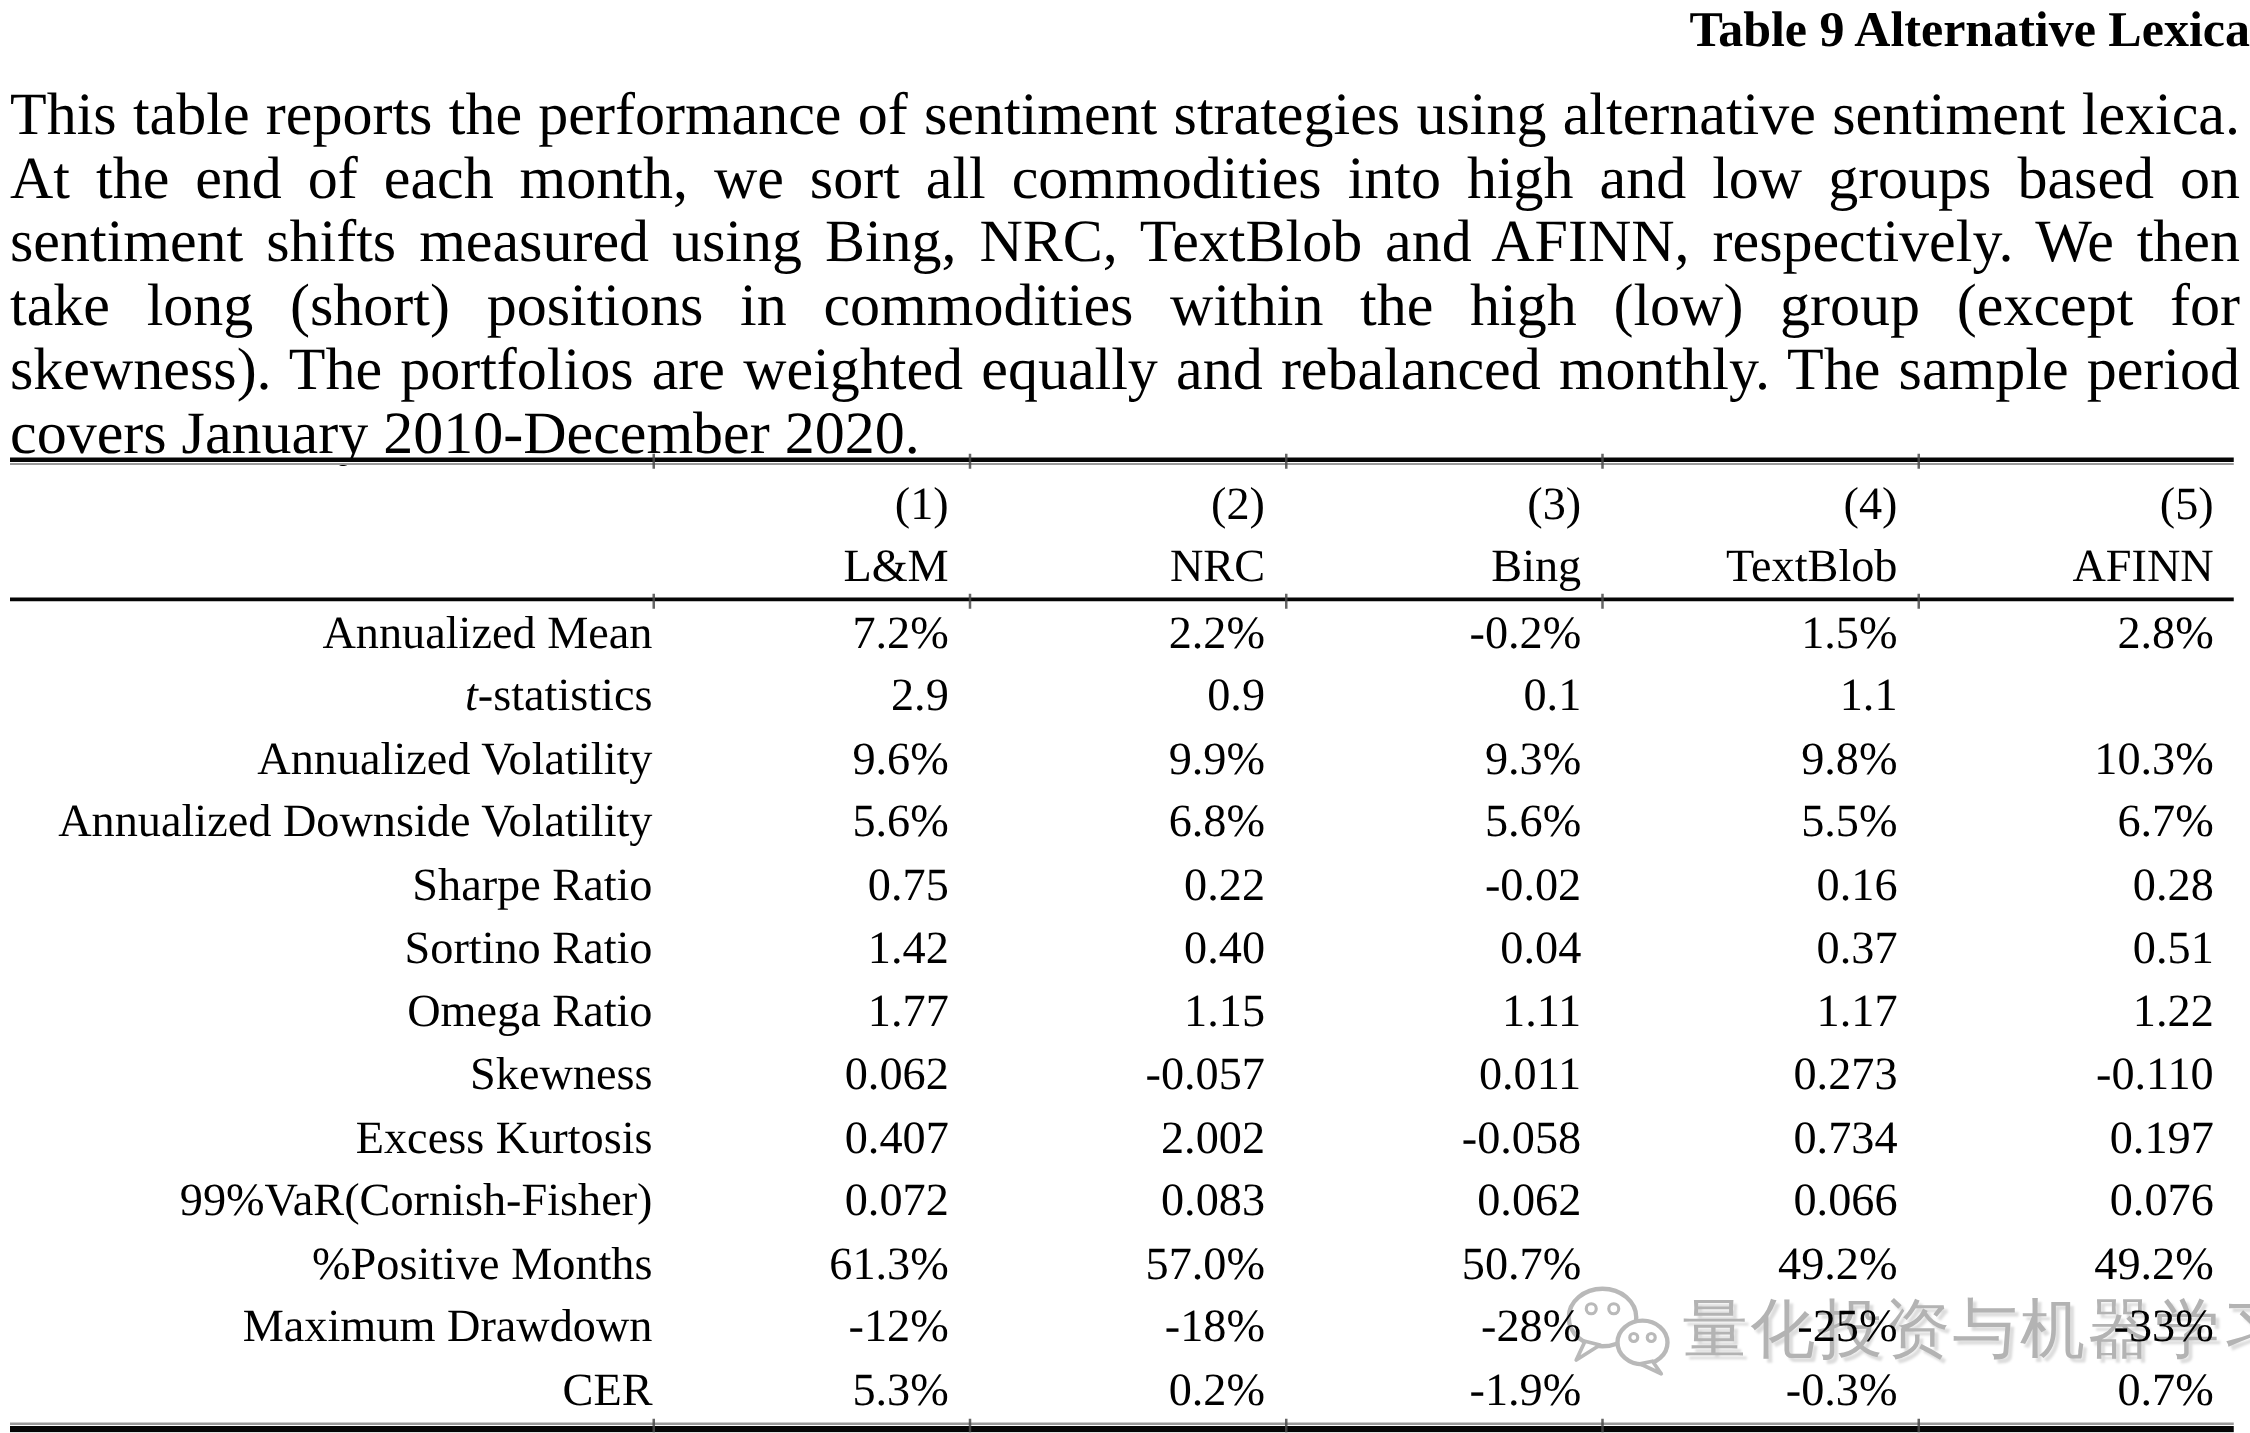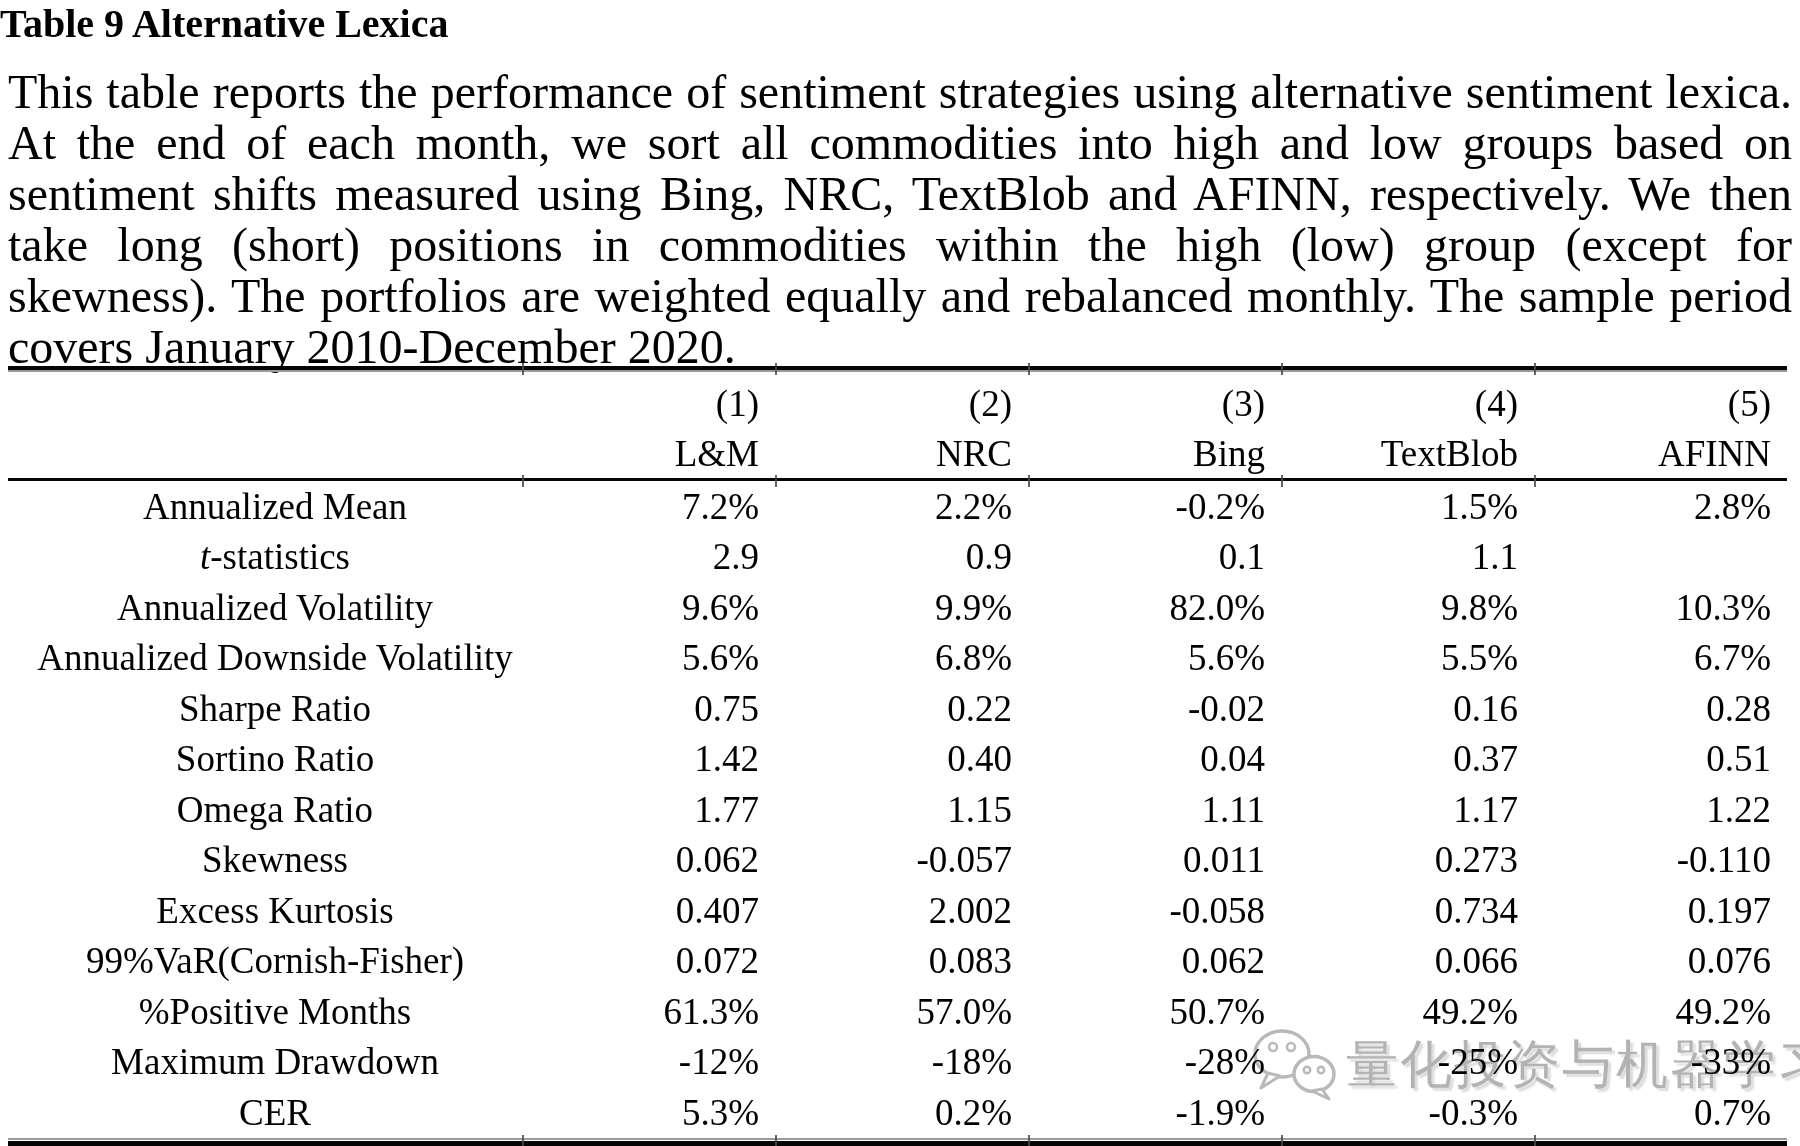--- a/index.html
+++ b/index.html
@@ -6,21 +6,21 @@
   .page{
     position:relative;
     width:1800px;height:1146px;
     background:#ffffff;
     font-family:"Liberation Serif","DejaVu Serif",serif;
     color:#000;
     overflow:hidden;
   }
   .title{
     position:absolute;top:0;left:0;width:100%;
-    margin:0;text-align:left;
+    margin:0;text-align:right;
     font-size:40px;font-weight:bold;line-height:48px;
   }
   .caption{
     position:absolute;top:66px;left:8px;width:1784px;
     margin:0;
     font-size:48px;line-height:51px;
     text-align:justify;
   }
   .tablewrap{
     position:absolute;top:366px;left:8px;width:1779px;
@@ -28,21 +28,21 @@
     z-index:1;
   }
   .rule{position:relative;width:100%;}
   .rule-top{height:6px;background:linear-gradient(to bottom,#050505 0 62%,#ffffff 62% 74%,#9a9a9a 74% 100%);}
   .rule-mid{height:3px;background:#050505;}
   .rule-bottom{height:8px;background:linear-gradient(to bottom,#9a9a9a 0 25%,#ffffff 25% 40%,#050505 40% 100%);}
   .tick{position:absolute;top:-3px;width:2px;height:12px;background:#4a4a4a;opacity:.85;}
   .thead{padding-top:6px;}
   .trow{display:flex;align-items:center;height:50px;}
   .tbody .trow{height:50.5px;}
-  .tcell-label{flex:0 0 514px;padding-left:20px;box-sizing:border-box;text-align:center;white-space:nowrap;}
+  .tcell-label{flex:0 0 514px;padding-left:20px;box-sizing:border-box;text-align:right;white-space:nowrap;}
   .tcell-val{flex:0 0 253px;box-sizing:border-box;padding-right:16px;text-align:right;white-space:nowrap;}
   .watermark{
     position:absolute;top:1028px;left:1252px;
     display:flex;align-items:center;gap:8px;
     z-index:2;
     mix-blend-mode:multiply;
     pointer-events:none;
   }
   .wm-text{
     font-size:52px;line-height:1;letter-spacing:2px;
@@ -106,21 +106,21 @@
           <div class="tcell-label"><i>t</i>-statistics</div>
           <div class="tcell-val">2.9</div>
           <div class="tcell-val">0.9</div>
           <div class="tcell-val">0.1</div>
           <div class="tcell-val">1.1</div>
         </div>
         <div class="trow">
           <div class="tcell-label">Annualized Volatility</div>
           <div class="tcell-val">9.6%</div>
           <div class="tcell-val">9.9%</div>
-          <div class="tcell-val">82.0%</div>
+          <div class="tcell-val">9.3%</div>
           <div class="tcell-val">9.8%</div>
           <div class="tcell-val">10.3%</div>
         </div>
         <div class="trow">
           <div class="tcell-label">Annualized Downside Volatility</div>
           <div class="tcell-val">5.6%</div>
           <div class="tcell-val">6.8%</div>
           <div class="tcell-val">5.6%</div>
           <div class="tcell-val">5.5%</div>
           <div class="tcell-val">6.7%</div>

